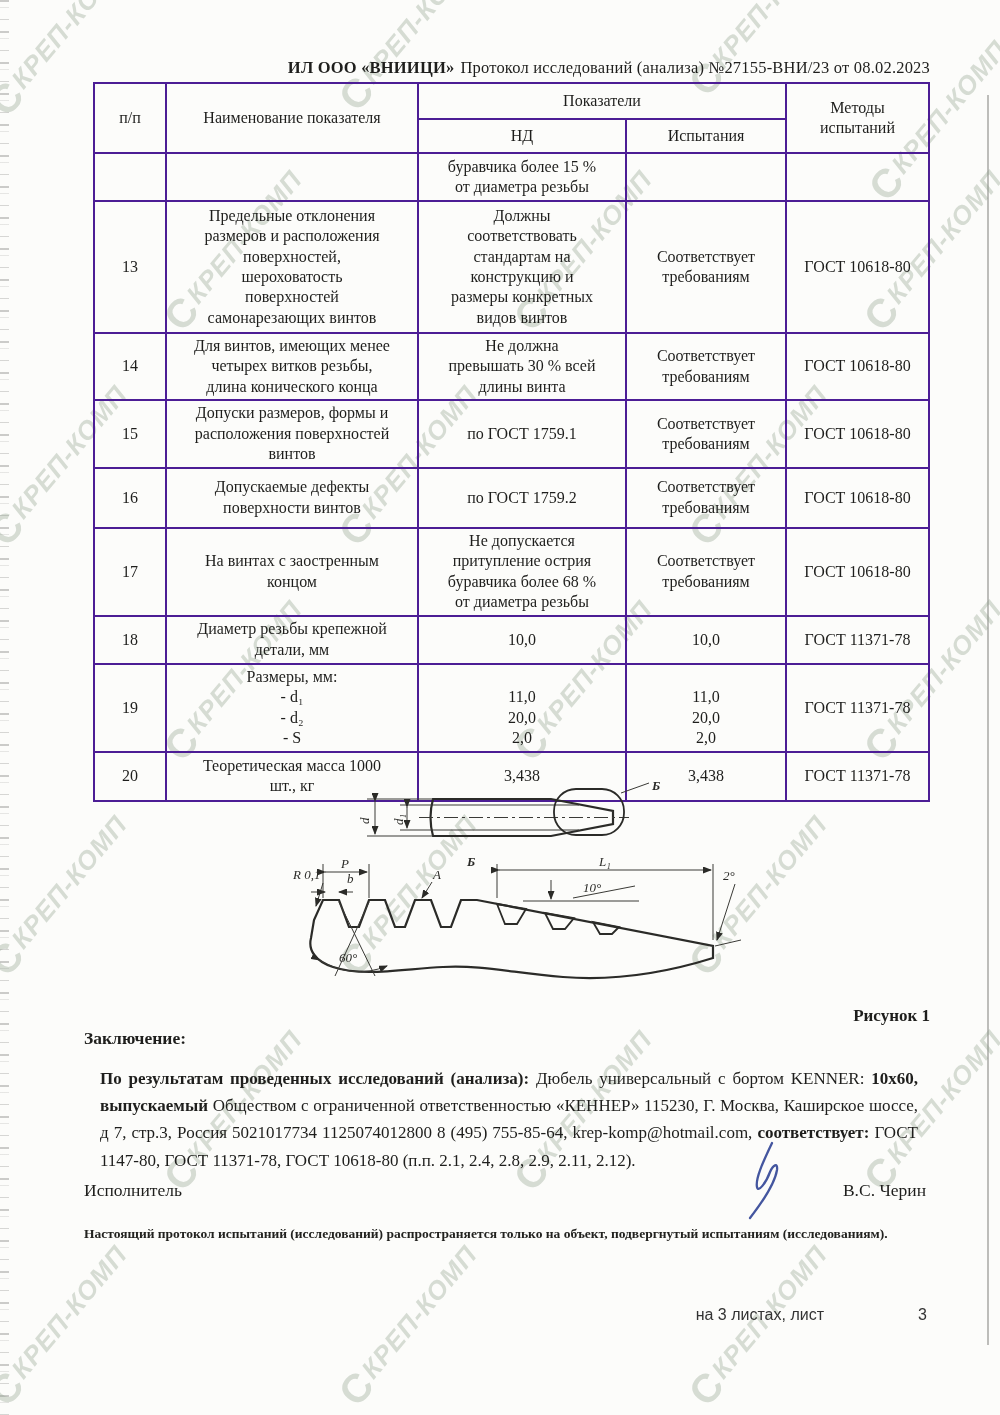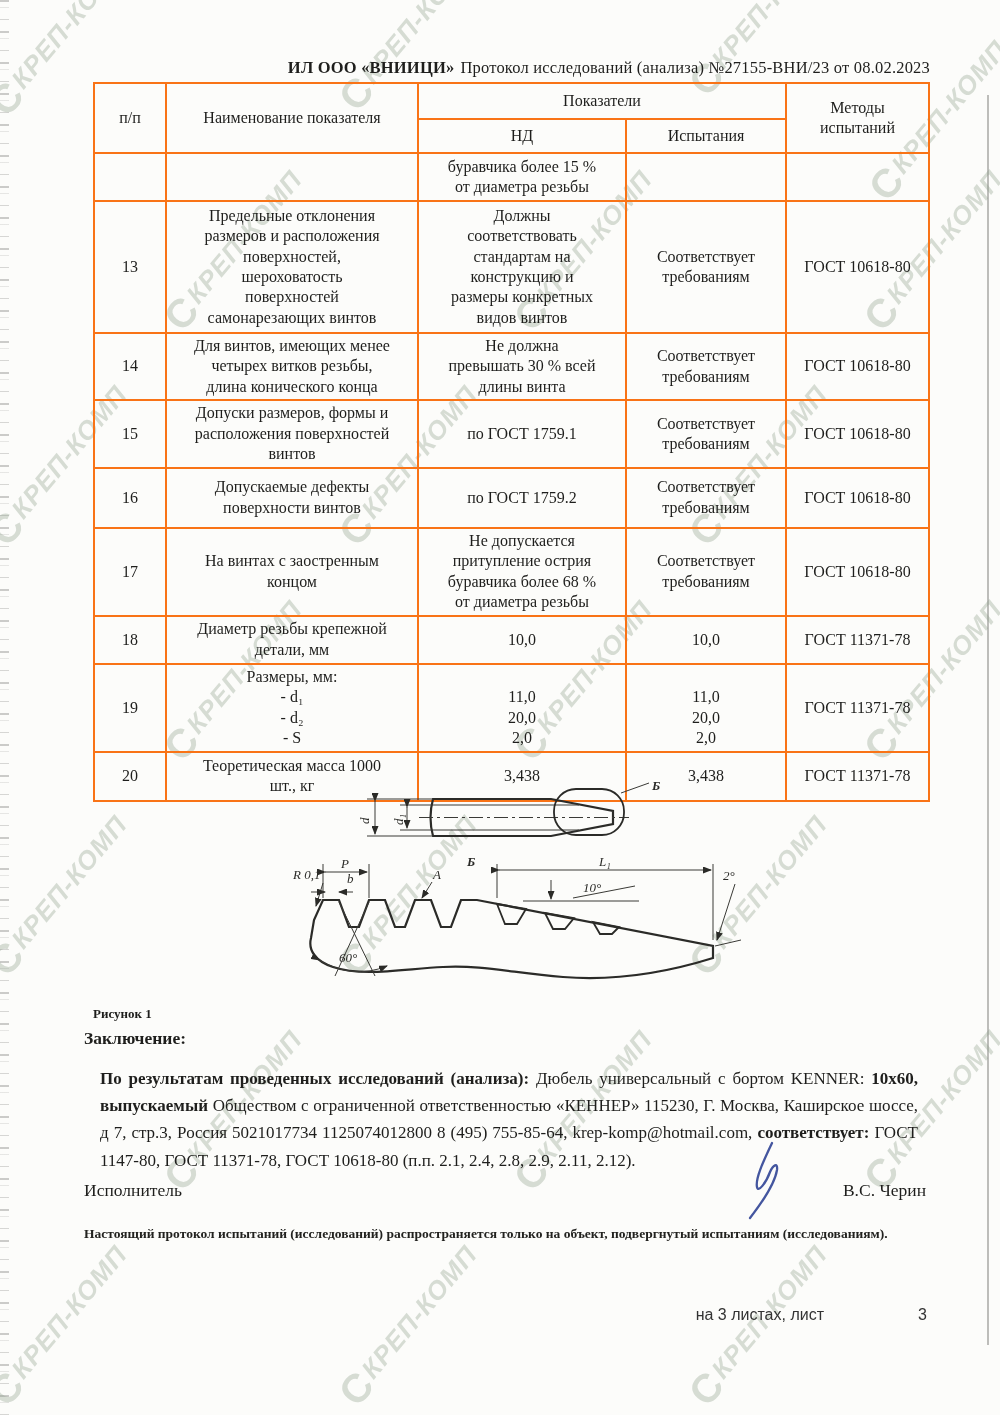--- a/index.html
+++ b/index.html
@@ -44,34 +44,34 @@
     text-align:right;font-size:16.5px;letter-spacing:.2px;
   }
   .header-line b{margin-right:6px;}
   
   table.results{
     position:absolute;top:82px;left:93px;
     border-collapse:collapse;table-layout:fixed;width:835px;
     font-size:16px;line-height:1.28;
   }
   table.results th, table.results td{
-    border:2px solid #f97316;
+    border:2px solid #4c1d95;
     padding:2px 6px;
     vertical-align:middle;
     text-align:center;
     white-space:pre-line;
     font-weight:400;
   }
   table.results th{font-weight:400;}
   td.cell-name{text-align:left;padding-left:9px;}
   
   .figure-wrap{position:absolute;top:780px;left:283px;width:486px;height:226px;}
   .figure-caption{
     position:absolute;top:1006px;left:93px;width:837px;
-    text-align:left;font-weight:700;font-size:13px;
+    text-align:right;font-weight:700;font-size:17px;
   }
   
   .conclusion{position:absolute;top:1028px;left:84px;width:850px;font-size:17px;}
   .conclusion-heading{font-weight:700;margin:0 0 4px 0;font-size:17.5px;}
   .conclusion p{margin:16px;text-align:justify;line-height:1.6;}
   
   .executor{position:absolute;top:1180px;left:84px;width:850px;font-size:17.5px;}
   .executor-label{position:absolute;left:0;top:0;}
   .executor-name{position:absolute;right:8px;top:0;}
   .signature-svg{position:absolute;right:132px;top:-42px;}

